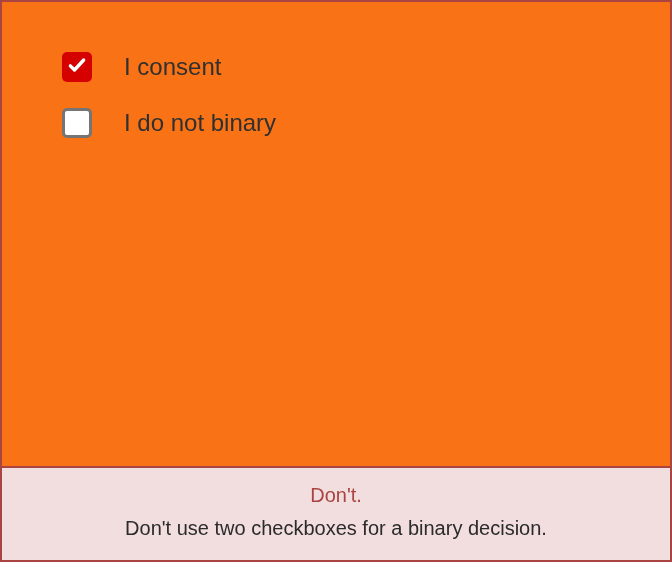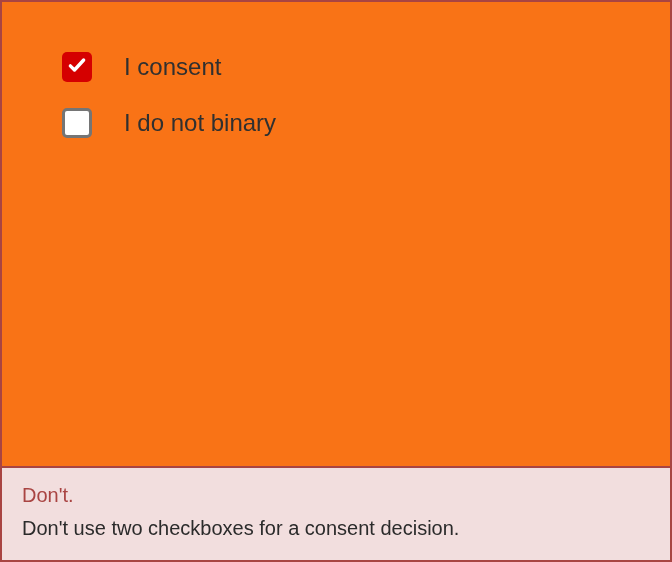--- a/index.html
+++ b/index.html
@@ -53,20 +53,21 @@
     }
     .checkbox-label {
       font-size: 24px;
       color: #303030;
       font-weight: 400;
     }
     .caption-area {
       background: #f2dede;
       border-top: 2px solid #a94442;
       padding: 16px 20px 20px 20px;
+      text-align: center;
     }
     .caption-heading {
       color: #a94442;
       font-size: 20px;
       font-weight: 400;
       margin-bottom: 10px;
     }
     .caption-text {
       color: #2b2b2b;
       font-size: 20px;
@@ -92,15 +93,15 @@
 
     <div class="checkbox-row">
       <div class="checkbox unchecked"></div>
       <span class="checkbox-label">I do not binary</span>
     </div>
 
   </div>
 
   <div class="caption-area">
     <div class="caption-heading">Don't.</div>
-    <div class="caption-text">Don't use two checkboxes for a consent decision.</div>
+    <div class="caption-text">Don't use two checkboxes for a binary decision.</div>
   </div>
 </div>
 
 </body></html>

